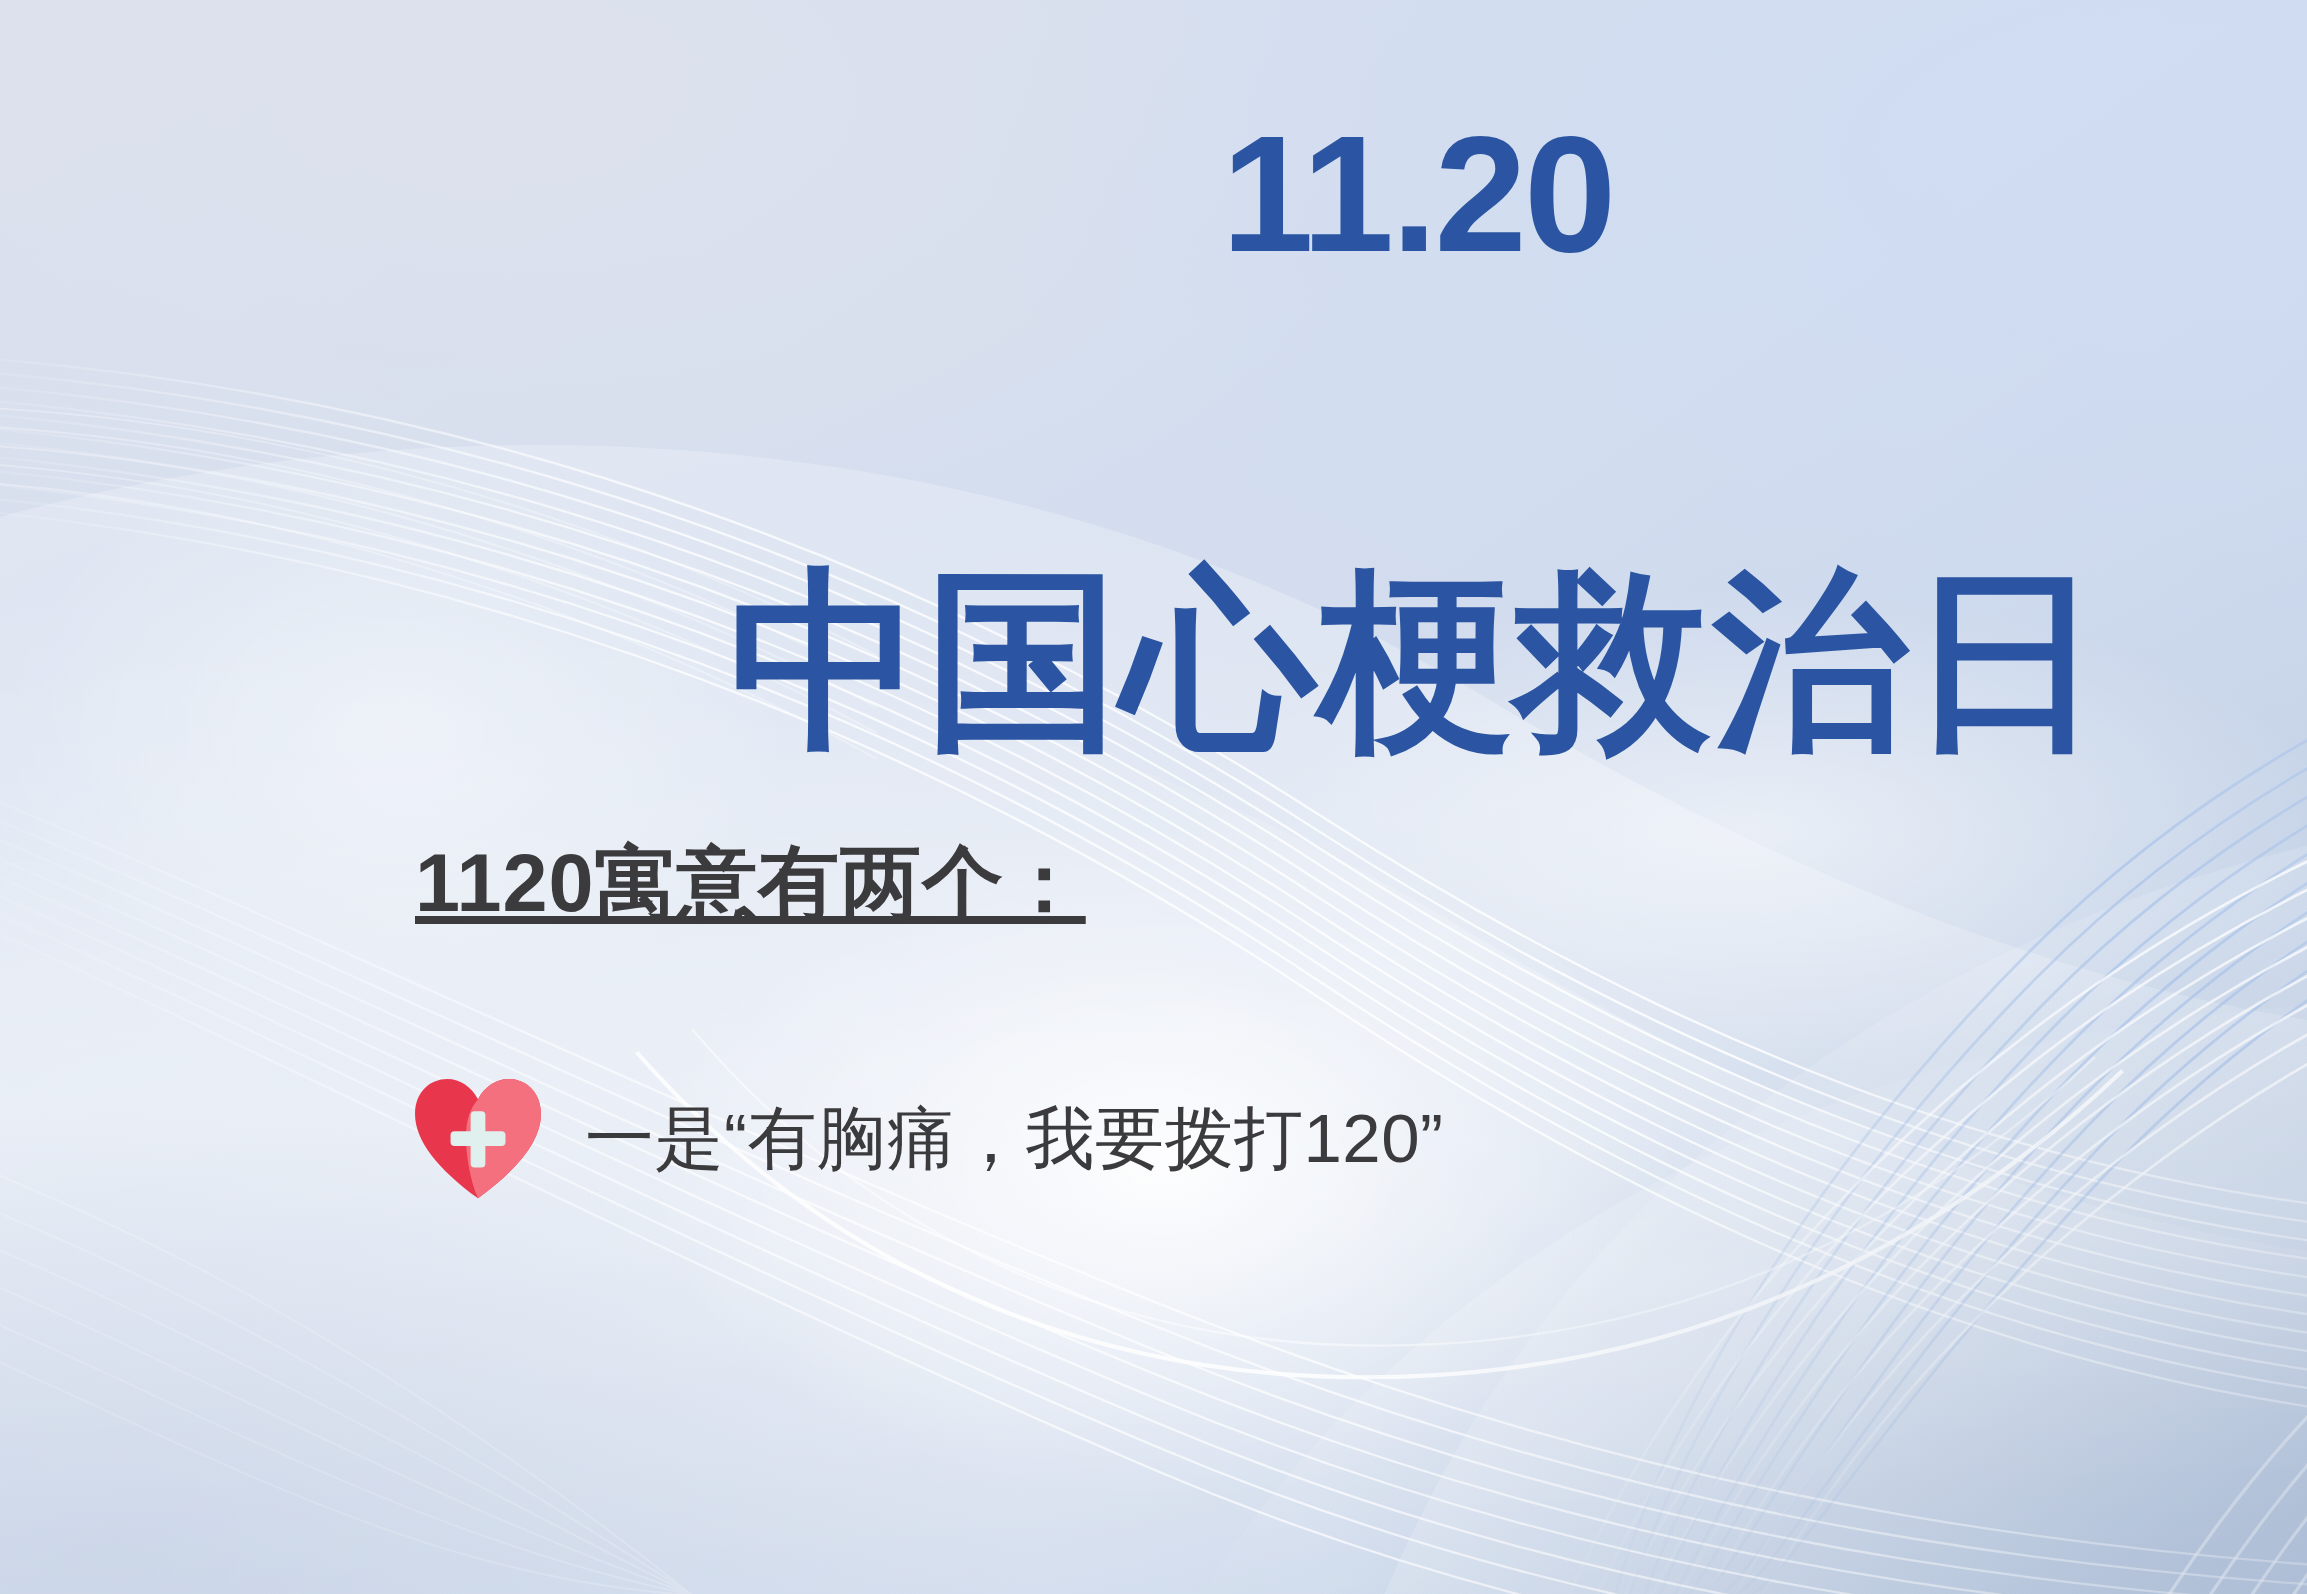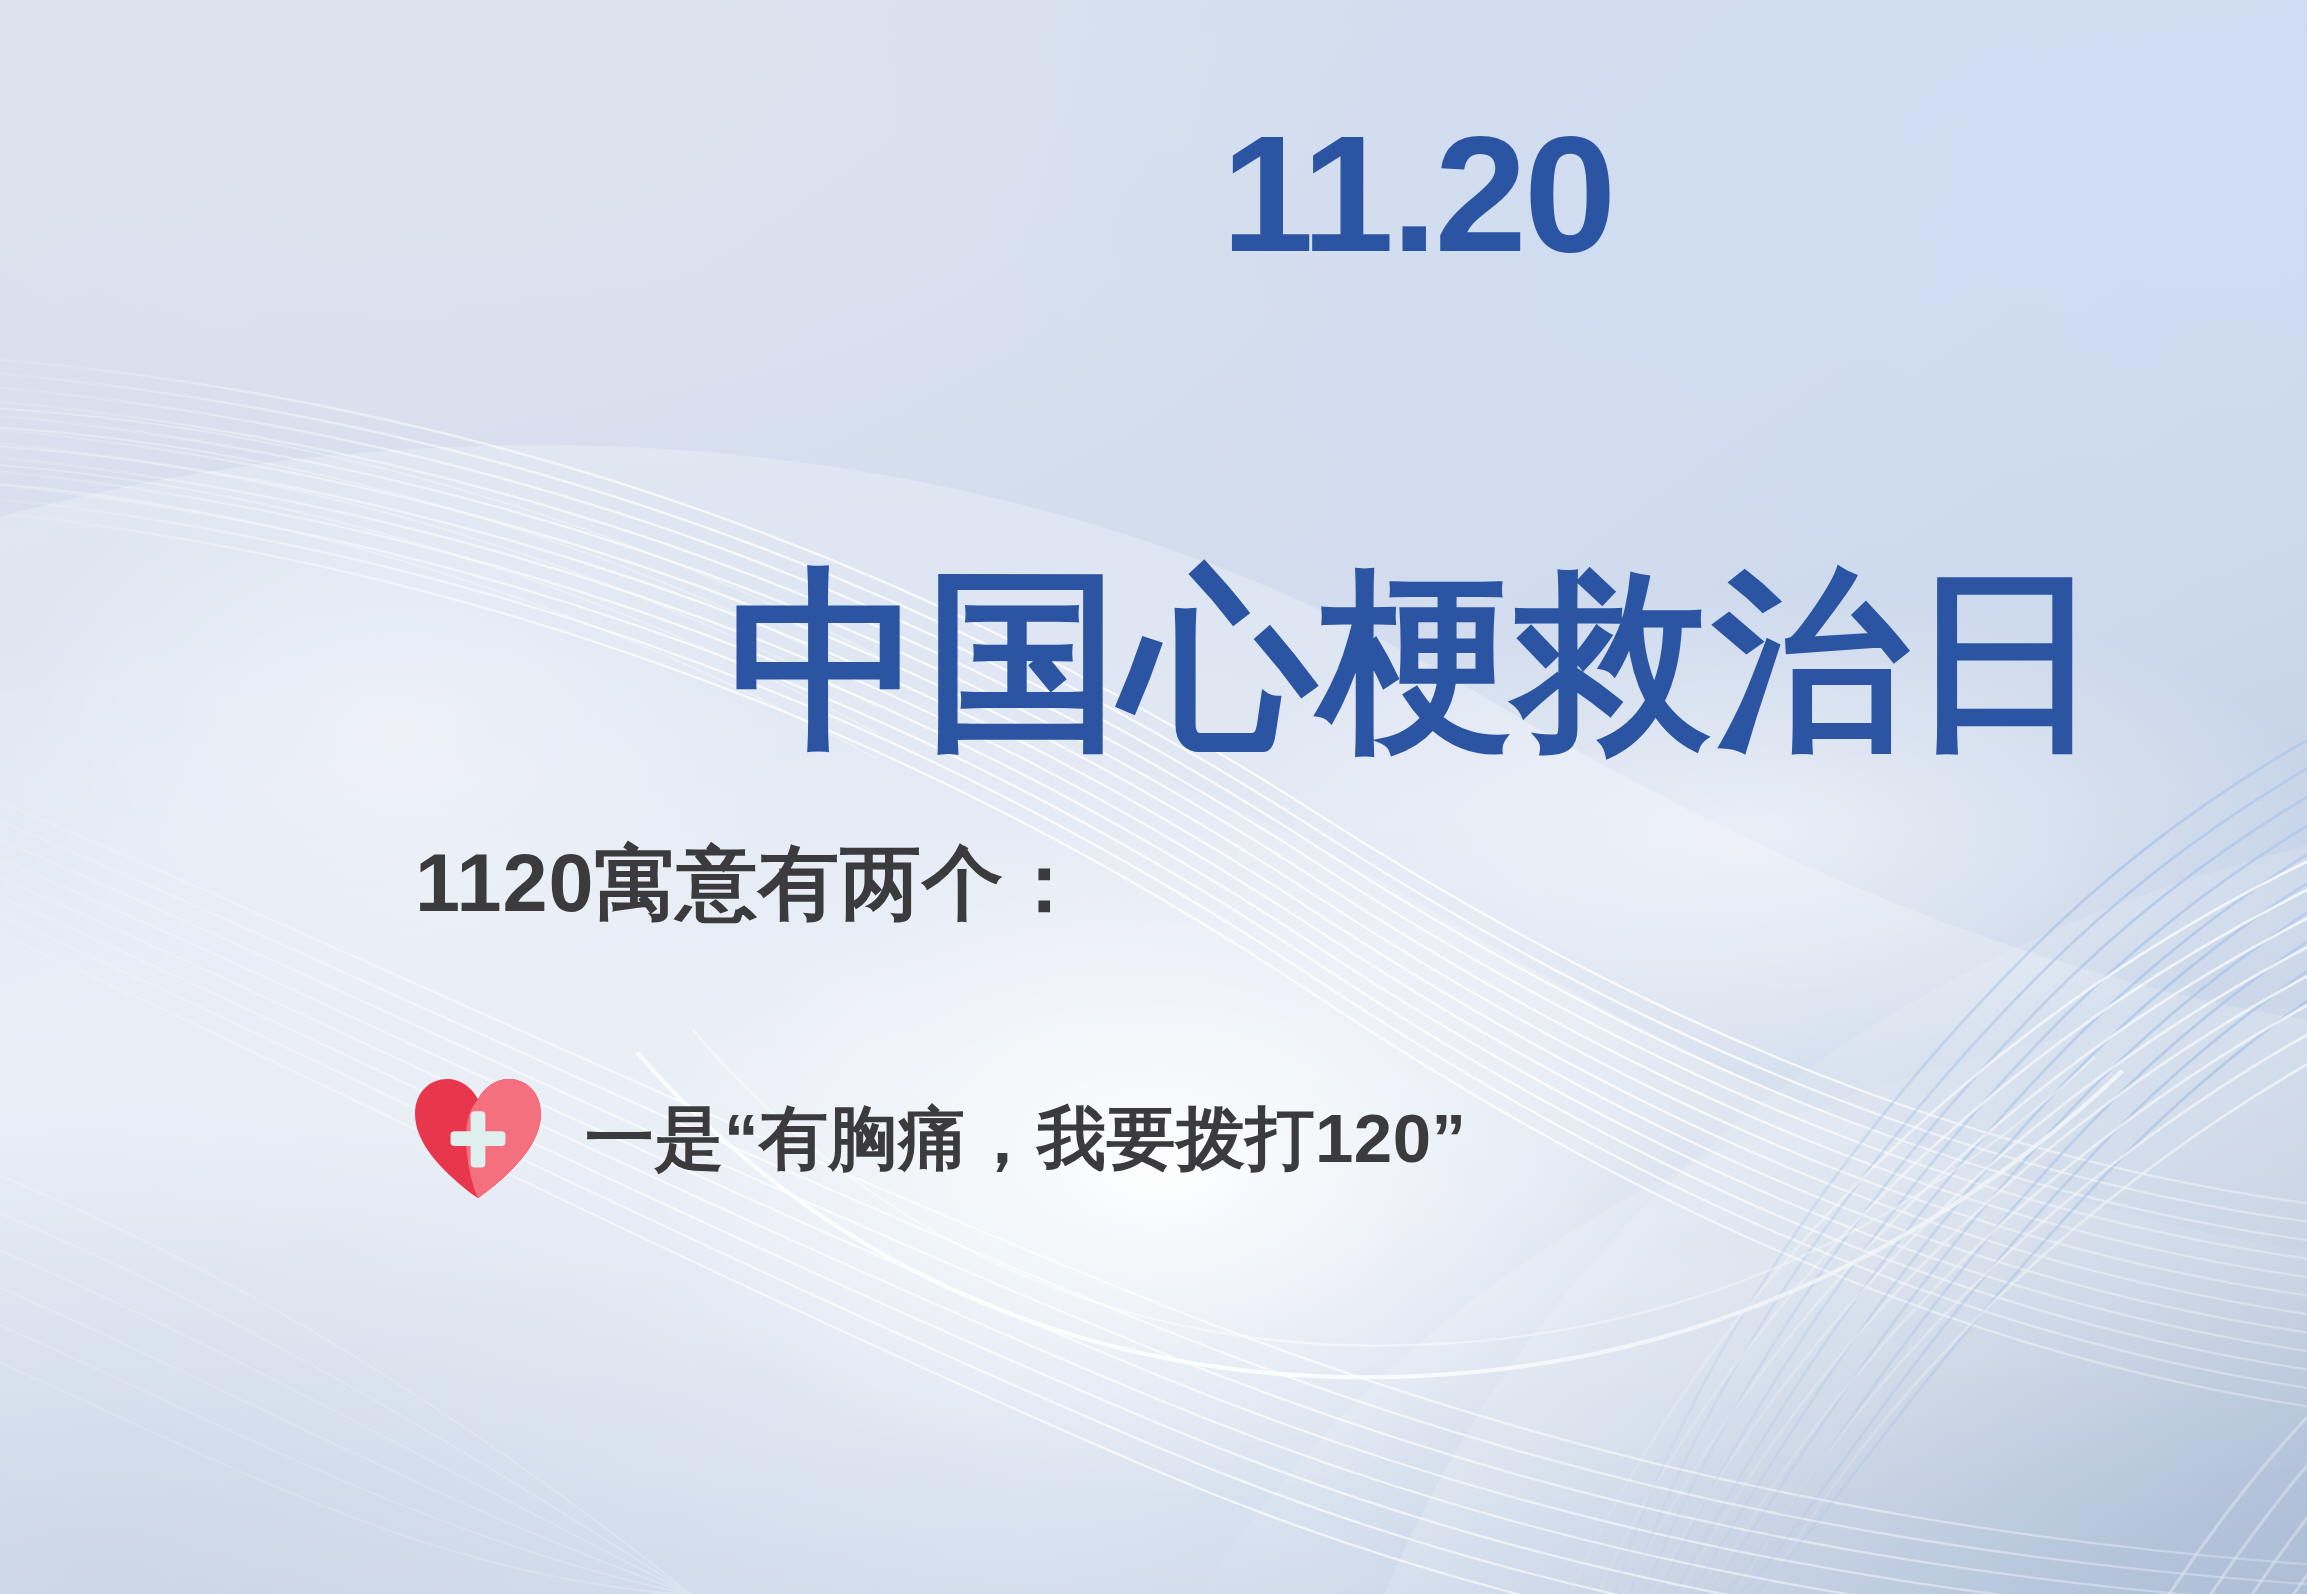--- a/index.html
+++ b/index.html
@@ -82,20 +82,21 @@
 
   #subtitle {
     position: absolute;
     top: 843px;
     left: 415px;
     font-size: 81px;
     line-height: 1;
     font-weight: bold;
     color: #3b3b3d;
     letter-spacing: 0.9px;
+    text-decoration: underline;
   }
 
   .bullet-row {
     position: absolute;
     left: 411px;
     display: flex;
     align-items: center;
     gap: 40px;
   }
   #bullet-row-1 { top: 1075px; }
@@ -104,21 +105,21 @@
   .heart-icon {
     width: 134px;
     height: 126px;
     flex: 0 0 auto;
     display: block;
   }
 
   .bullet-text {
     font-size: 69px;
     line-height: 1;
-    font-weight: bold;
+    font-weight: normal;
     color: #3b3b3d;
     letter-spacing: 0.5px;
     white-space: nowrap;
   }
 </style>
 </head>
 <body>
 
 <div id="poster">
 

